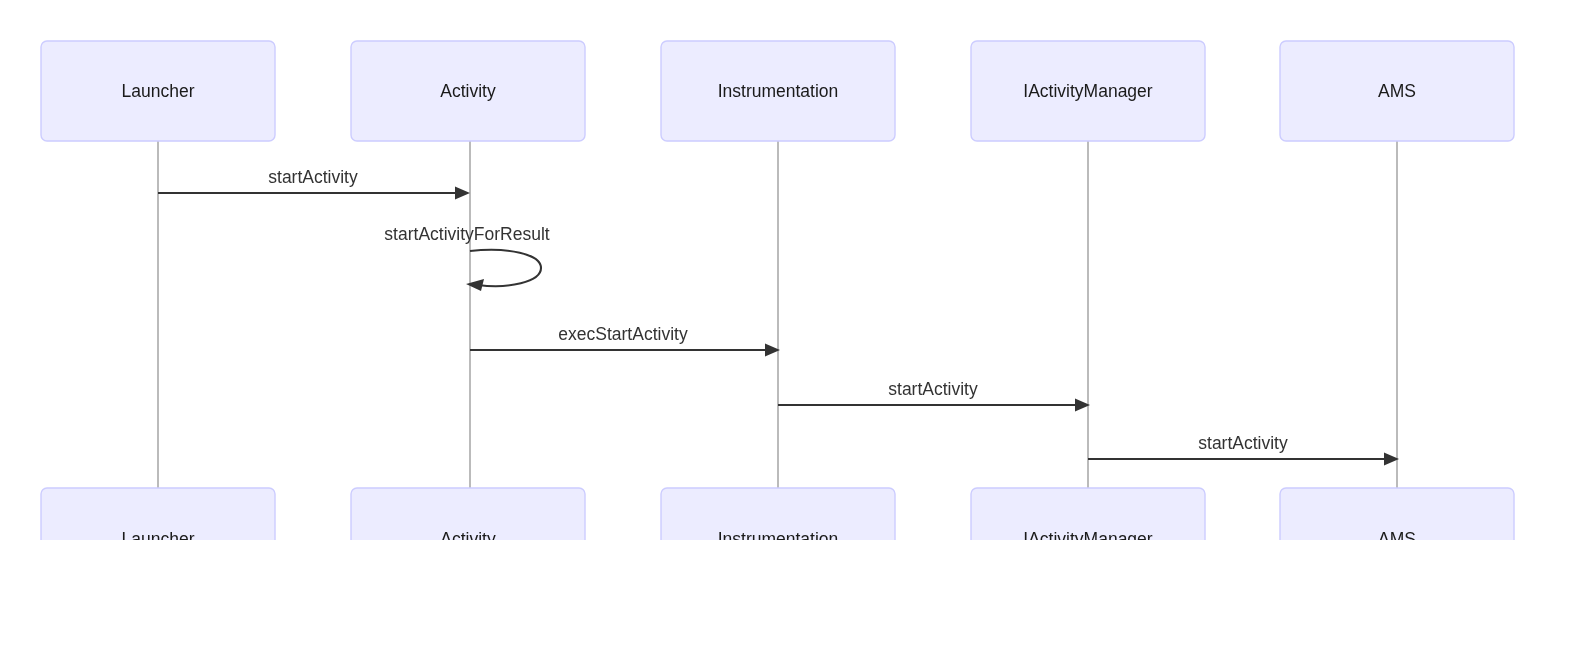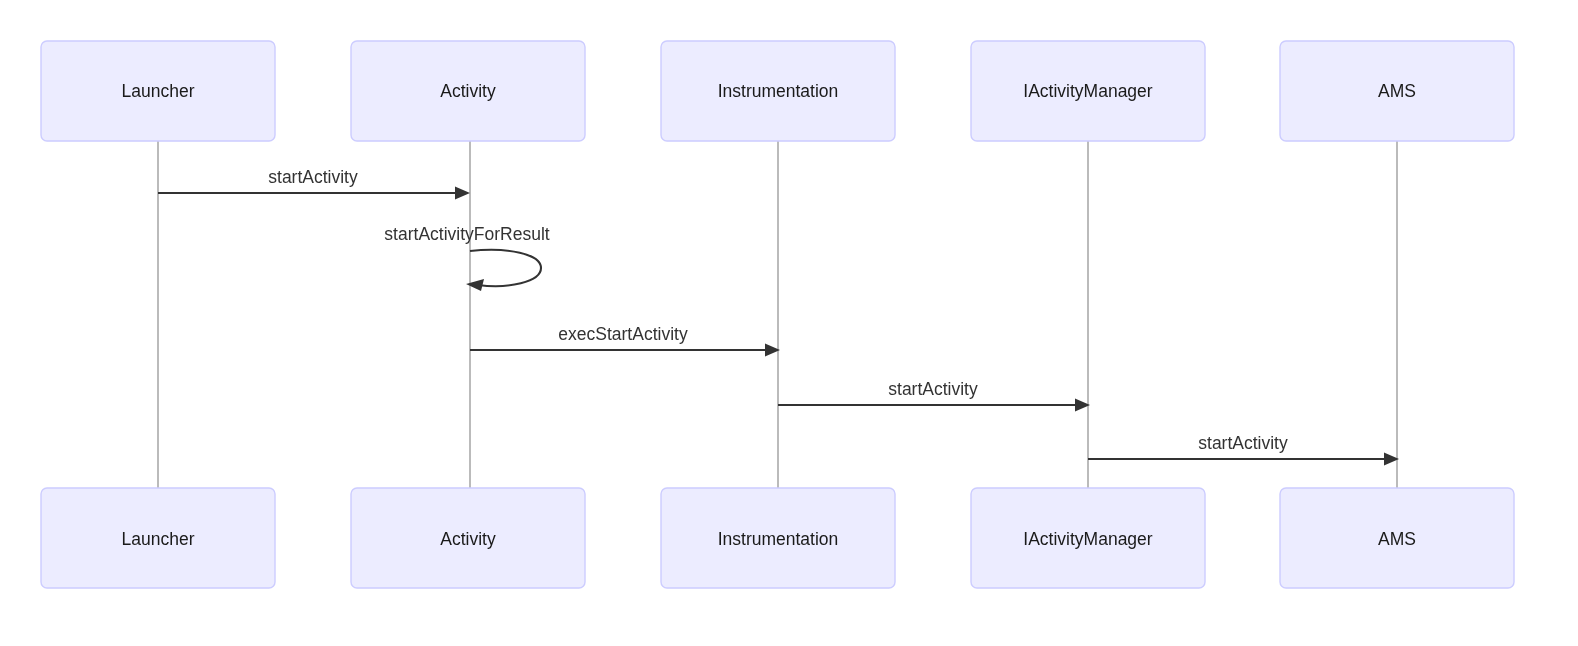--- a/index.html
+++ b/index.html
@@ -8,21 +8,21 @@
     padding: 0;
     background: #ffffff;
   }
   body {
     font-family: "Liberation Sans", sans-serif;
     -webkit-font-smoothing: antialiased;
   }
   #diagram-root {
     position: relative;
     width: 1578px;
-    height: 646px;
+    height: 540px;
     background: #ffffff;
     overflow: hidden;
   }
   #seq-svg {
     display: block;
     width: 1578px;
     height: 646px;
   }
   .participant-box {
     fill: #ECECFF;

